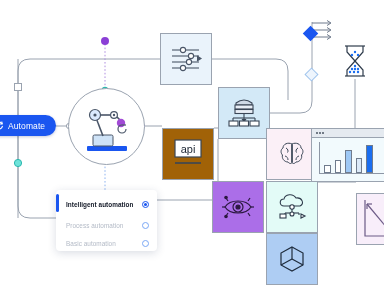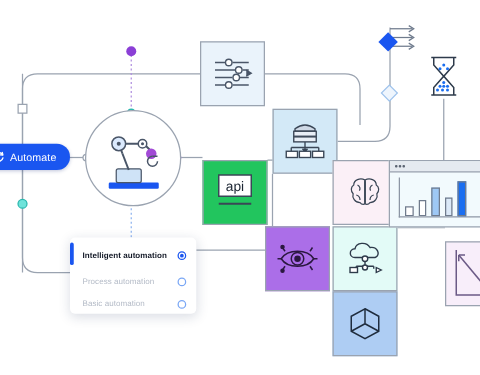--- a/index.html
+++ b/index.html
@@ -52,21 +52,21 @@
   .rad{width:7px;height:7px;border-radius:50%;border:1px solid #7aa7f5;box-sizing:border-box;
        display:flex;align-items:center;justify-content:center;background:#fff;}
   .rad.on{border-color:#1a56f0;}
   .rad.on::after{content:"";width:3px;height:3px;border-radius:50%;background:#1a56f0;}
 
   
   .tile{position:absolute;border:1px solid #9aa3b0;box-sizing:border-box;
         display:flex;align-items:center;justify-content:center;}
   .t-settings{left:160px;top:33px;width:52px;height:52px;background:#eaf3fb;}
   .t-server  {left:218px;top:87px;width:52px;height:52px;background:#d3e9f7;}
-  .t-api     {left:162px;top:128px;width:52px;height:52px;background:#22c55e;}
+  .t-api     {left:162px;top:128px;width:52px;height:52px;background:#a16207;}
   .t-brain   {left:266px;top:128px;width:52px;height:52px;background:#fbf0f7;}
   .t-eye     {left:212px;top:181px;width:52px;height:52px;background:#ab6ee8;}
   .t-cloud   {left:266px;top:181px;width:52px;height:52px;background:#e3fbf7;}
   .t-hex     {left:266px;top:233px;width:52px;height:52px;background:#aecdf3;}
 
   
   .chart-card{
     position:absolute;left:311px;top:128px;width:86px;height:54px;
     background:#f2fafd;border:1px solid #9aa3b0;box-sizing:border-box;
   }

